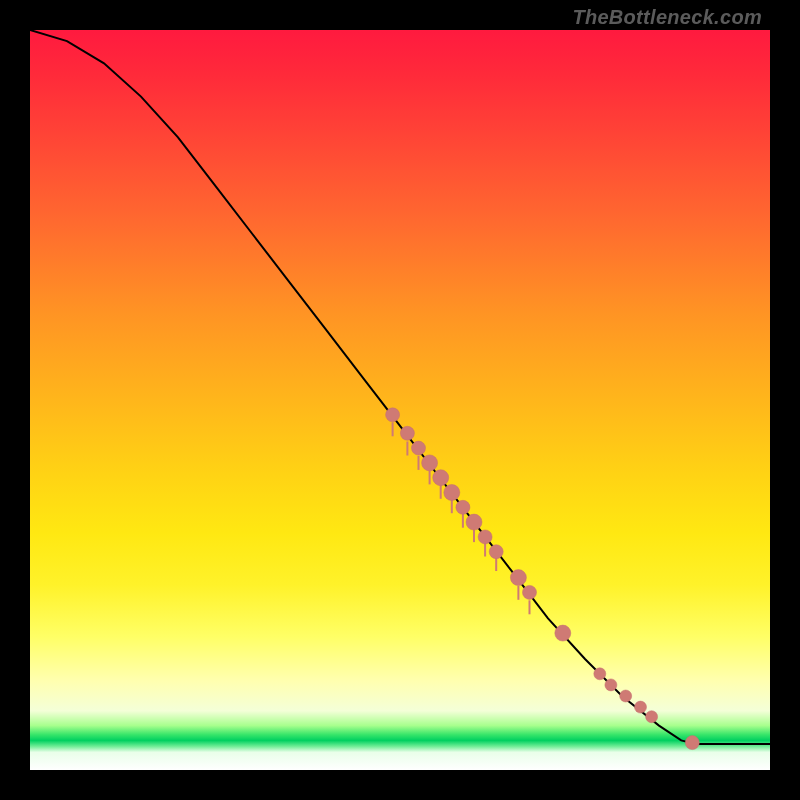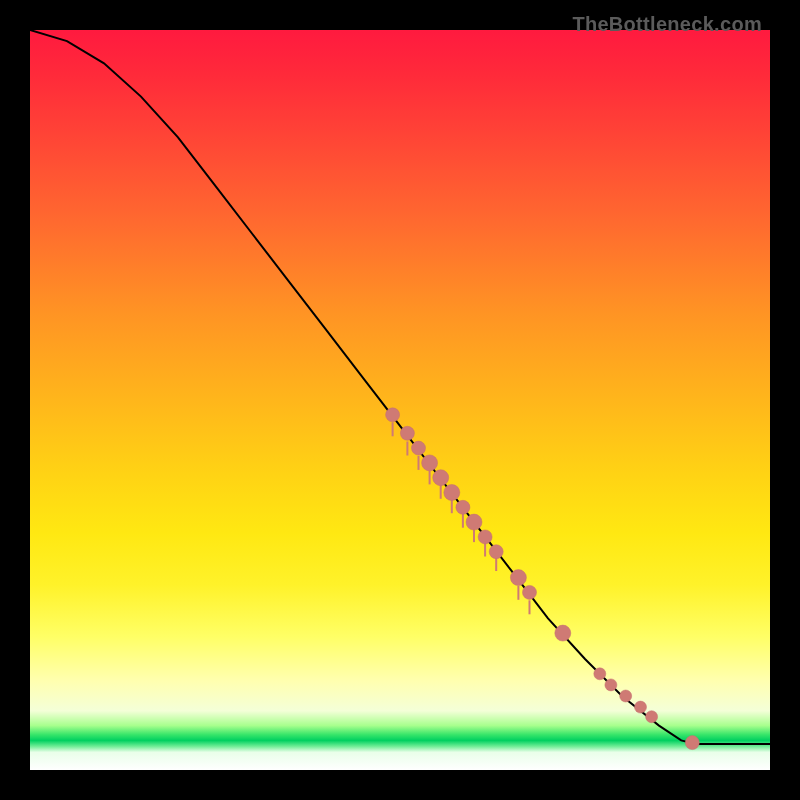--- a/index.html
+++ b/index.html
@@ -41,27 +41,28 @@
       #a7ff8d 94%,
       #39e66a 95.2%,
       #00d060 96%,
       #6fed96 96.8%,
       #e9ffe9 97.6%,
       #ffffff 100%
     );
   }
   .watermark {
     position: absolute;
-    top: 13px;
+    top: 6px;
     right: 38px;
     font-size: 20px;
     font-weight: 600;
     color: #5b5b5b;
     letter-spacing: 0.3px;
     font-family: Arial, Helvetica, sans-serif;
+    font-style: italic;
   }
   svg.curve {
     position: absolute;
     left: 0;
     top: 0;
     width: 740px;
     height: 740px;
   }
   .pt {
     fill: #cf7a74;

